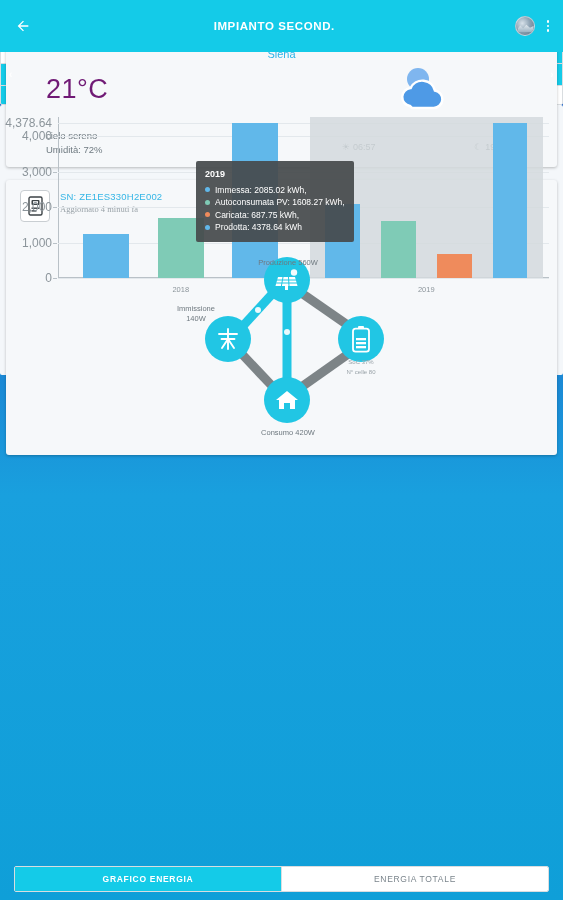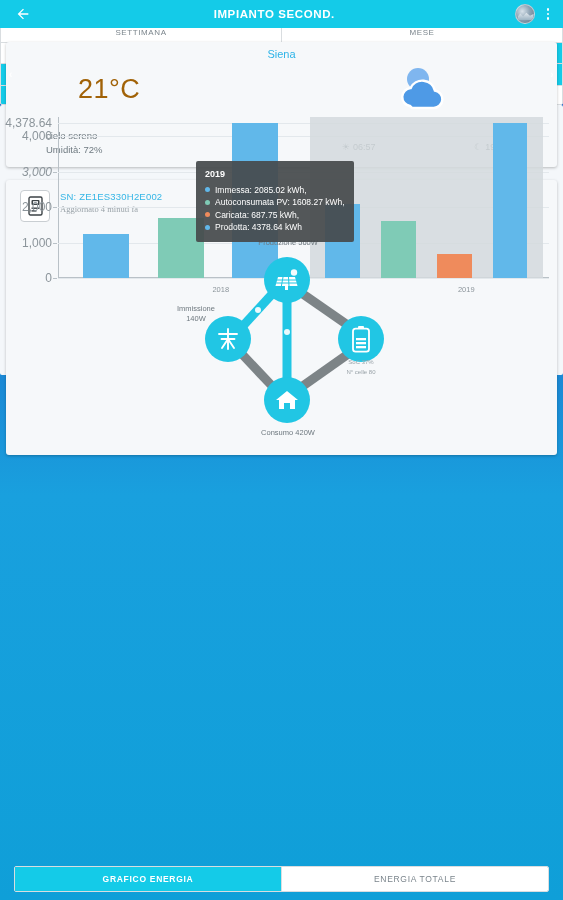--- a/index.html
+++ b/index.html
@@ -10,21 +10,21 @@
     overflow: hidden;
   }
   #app {
     position: relative;
     width: 563px; height: 900px;
     background: linear-gradient(180deg,#1e63c7 0%, #1f62c6 20%, #19a0de 55%, #0f9fd8 100%);
   }
 
   
   .appbar {
-    position: absolute; top:0; left:0; right:0; height:28px;
+    position: absolute; top:0; left:0; right:0; height:52px;
     background:#14cbe8;
     display:flex; align-items:center;
     padding: 0 12px;
     z-index: 20;
     justify-content: center;
   }
   .appbar .back { width:22px; height:22px; display:flex; align-items:center; justify-content:center; cursor:pointer;}
   .appbar .title {
     flex:1; text-align:center; color:#ffffff;
     font-size:11.5px; letter-spacing:.6px; font-weight:600;
@@ -49,21 +49,21 @@
     border-radius:3px;
     box-shadow:0 1px 3px rgba(0,0,0,.25);
     position:absolute;
   }
 
   
   #weather-card { left:6px; right:6px; top:42px; height:125px; padding-top:4px; }
   .city { text-align:center; color:#2fb4e8; font-size:11px; margin-top:2px; }
   .w-body { display:flex; height:100px; position:relative;}
   .w-left { width:52%; padding-left:40px; padding-top:14px;}
-  .temp { font-size:27px; color:#a16207; font-weight:500; letter-spacing:.5px;margin-left:32px;}
+  .temp { font-size:27px; color:#701a75; font-weight:500; letter-spacing:.5px;}
   .w-desc { margin-top:24px; font-size:9.5px; color:#707b82; line-height:14px;}
   .w-right { flex:1; position:relative;}
   .cloud-wrap{ position:absolute; left:50%; top:6px; transform:translateX(-50%); }
   .suntimes{
     position:absolute; bottom:8px; left:0; right:0;
     display:flex; justify-content:space-around; align-items:center;
     font-size:9px; color:#6e787f;
   }
   .suntimes span.ic{ margin-right:3px; color:#6e787f; font-size:9px;}
 
@@ -110,21 +110,21 @@
   #chart-card{ left:14px; right:14px; top:588px; height:270px; background:#f4f7fa; border-radius:2px;}
   .plot{ position:relative; width:100%; height:205px; padding:14px 10px 0 10px;}
   .axis-area{ position:absolute; left:58px; right:14px; top:18px; bottom:32px; }
   .gridline{ position:absolute; left:0; right:0; height:1px; background:#e3e8ec;}
   .yl{ position:absolute; right:100%; margin-right:6px; transform:translateY(-50%); font-size:12px; color:#8c959b; white-space:nowrap;}
   .ytick{ position:absolute; right:100%; width:4px; height:1px; background:#b9c1c7; margin-right:1px;}
   .xaxis{ position:absolute; left:0; right:0; bottom:0; height:1px; background:#b9c1c7;}
   .yaxis{ position:absolute; left:0; top:-6px; bottom:0; width:1px; background:#b9c1c7;}
   .group-bg{ position:absolute; top:-6px; bottom:0; background:#d4d9dd; opacity:.85;}
   .bar{ position:absolute; bottom:0; border-radius:0;}
-  .xl{ position:absolute; top:100%; margin-top:7px; transform:translateX(-50%); font-size:7.5px; color:#8c959b;margin-left:40px;}
+  .xl{ position:absolute; top:100%; margin-top:7px; transform:translateX(-50%); font-size:7.5px; color:#8c959b;}
   .tooltip{
     position:absolute; background:rgba(70,74,76,.93); color:#fff;
     border-radius:2px; padding:7px 9px 8px 9px; z-index:9;
     font-size:8.5px; line-height:12.5px;
   }
   .tt-title{ font-size:9px; margin-bottom:3px; font-weight:600;}
   .tt-row{ display:flex; align-items:center; white-space:nowrap;}
   .dot{ width:5px;height:5px;border-radius:50%; margin-right:5px; flex:none;}
   .legend{
     display:flex; align-items:center; justify-content:center; flex-wrap:wrap;
@@ -230,21 +230,21 @@
           <path d="M4 9h17l2.5 9H1.5z" fill="#ffffff"></path>
           <g stroke="#21c6e4" stroke-width="1">
             <line x1="3" y1="12" x2="22.3" y2="12"></line>
             <line x1="2.2" y1="15" x2="23" y2="15"></line>
             <line x1="9" y1="9" x2="7.4" y2="18"></line>
             <line x1="14.5" y1="9" x2="15" y2="18"></line>
           </g>
           <rect x="11" y="18" width="3" height="4" fill="#ffffff"></rect>
         </svg>
       </div>
-      <div class="lbl" style="left:236px; top:16px; width:92px;text-align:center;">
+      <div class="lbl" style="left:236px; top:36px; width:92px;text-align:center;">
         <span>Produzione</span>
         <span>560W</span>
       </div>
 
       <div class="node" style="left:199px; top:94px;">
         <svg width="26" height="26" viewBox="0 0 26 26">
           <g stroke="#ffffff" stroke-width="1.9" stroke-linecap="round">
             <line x1="13" y1="3" x2="13" y2="23"></line>
             <line x1="4" y1="8" x2="22" y2="8"></line>
             <line x1="6.5" y1="13" x2="19.5" y2="13"></line>
@@ -316,21 +316,21 @@
       <div class="gridline" style="top: 155px;"></div>
           <div class="yl" style="top: 155px;">0</div>
           <div class="ytick" style="top: 155px;"></div>
           <div class="gridline" style="top: 119.601px;"></div>
           <div class="yl" style="top: 119.601px;">1,000</div>
           <div class="ytick" style="top: 119.601px;"></div>
           <div class="gridline" style="top: 84.2018px;"></div>
           <div class="yl" style="top: 84.2018px;">2,000</div>
           <div class="ytick" style="top: 84.2018px;"></div>
           <div class="gridline" style="top: 48.8026px;"></div>
-          <div class="yl" style="top: 48.8026px; font-style: italic;">3,000</div>
+          <div class="yl" style="top: 48.8026px;">3,000</div>
           <div class="ytick" style="top: 48.8026px;"></div>
           <div class="gridline" style="top: 13.4035px;"></div>
           <div class="yl" style="top: 13.4035px;">4,000</div>
           <div class="ytick" style="top: 13.4035px;"></div>
           <div class="yl" style="top: 0px;">4,378.64</div>
           <div class="gridline" style="top: 0px;"></div>
           <div class="group-bg" style="left: 251.5px; width: 233.5px;"></div>
           <div class="bar" style="left: 25.155px; width: 46.19px; height: 44.2489px; background: rgb(97, 184, 234);"></div>
           <div class="bar" style="left: 99.655px; width: 46.19px; height: 60.1785px; background: rgb(127, 203, 182);"></div>
           <div class="bar" style="left: 174.155px; width: 46.19px; height: 155px; background: rgb(97, 184, 234);"></div>

